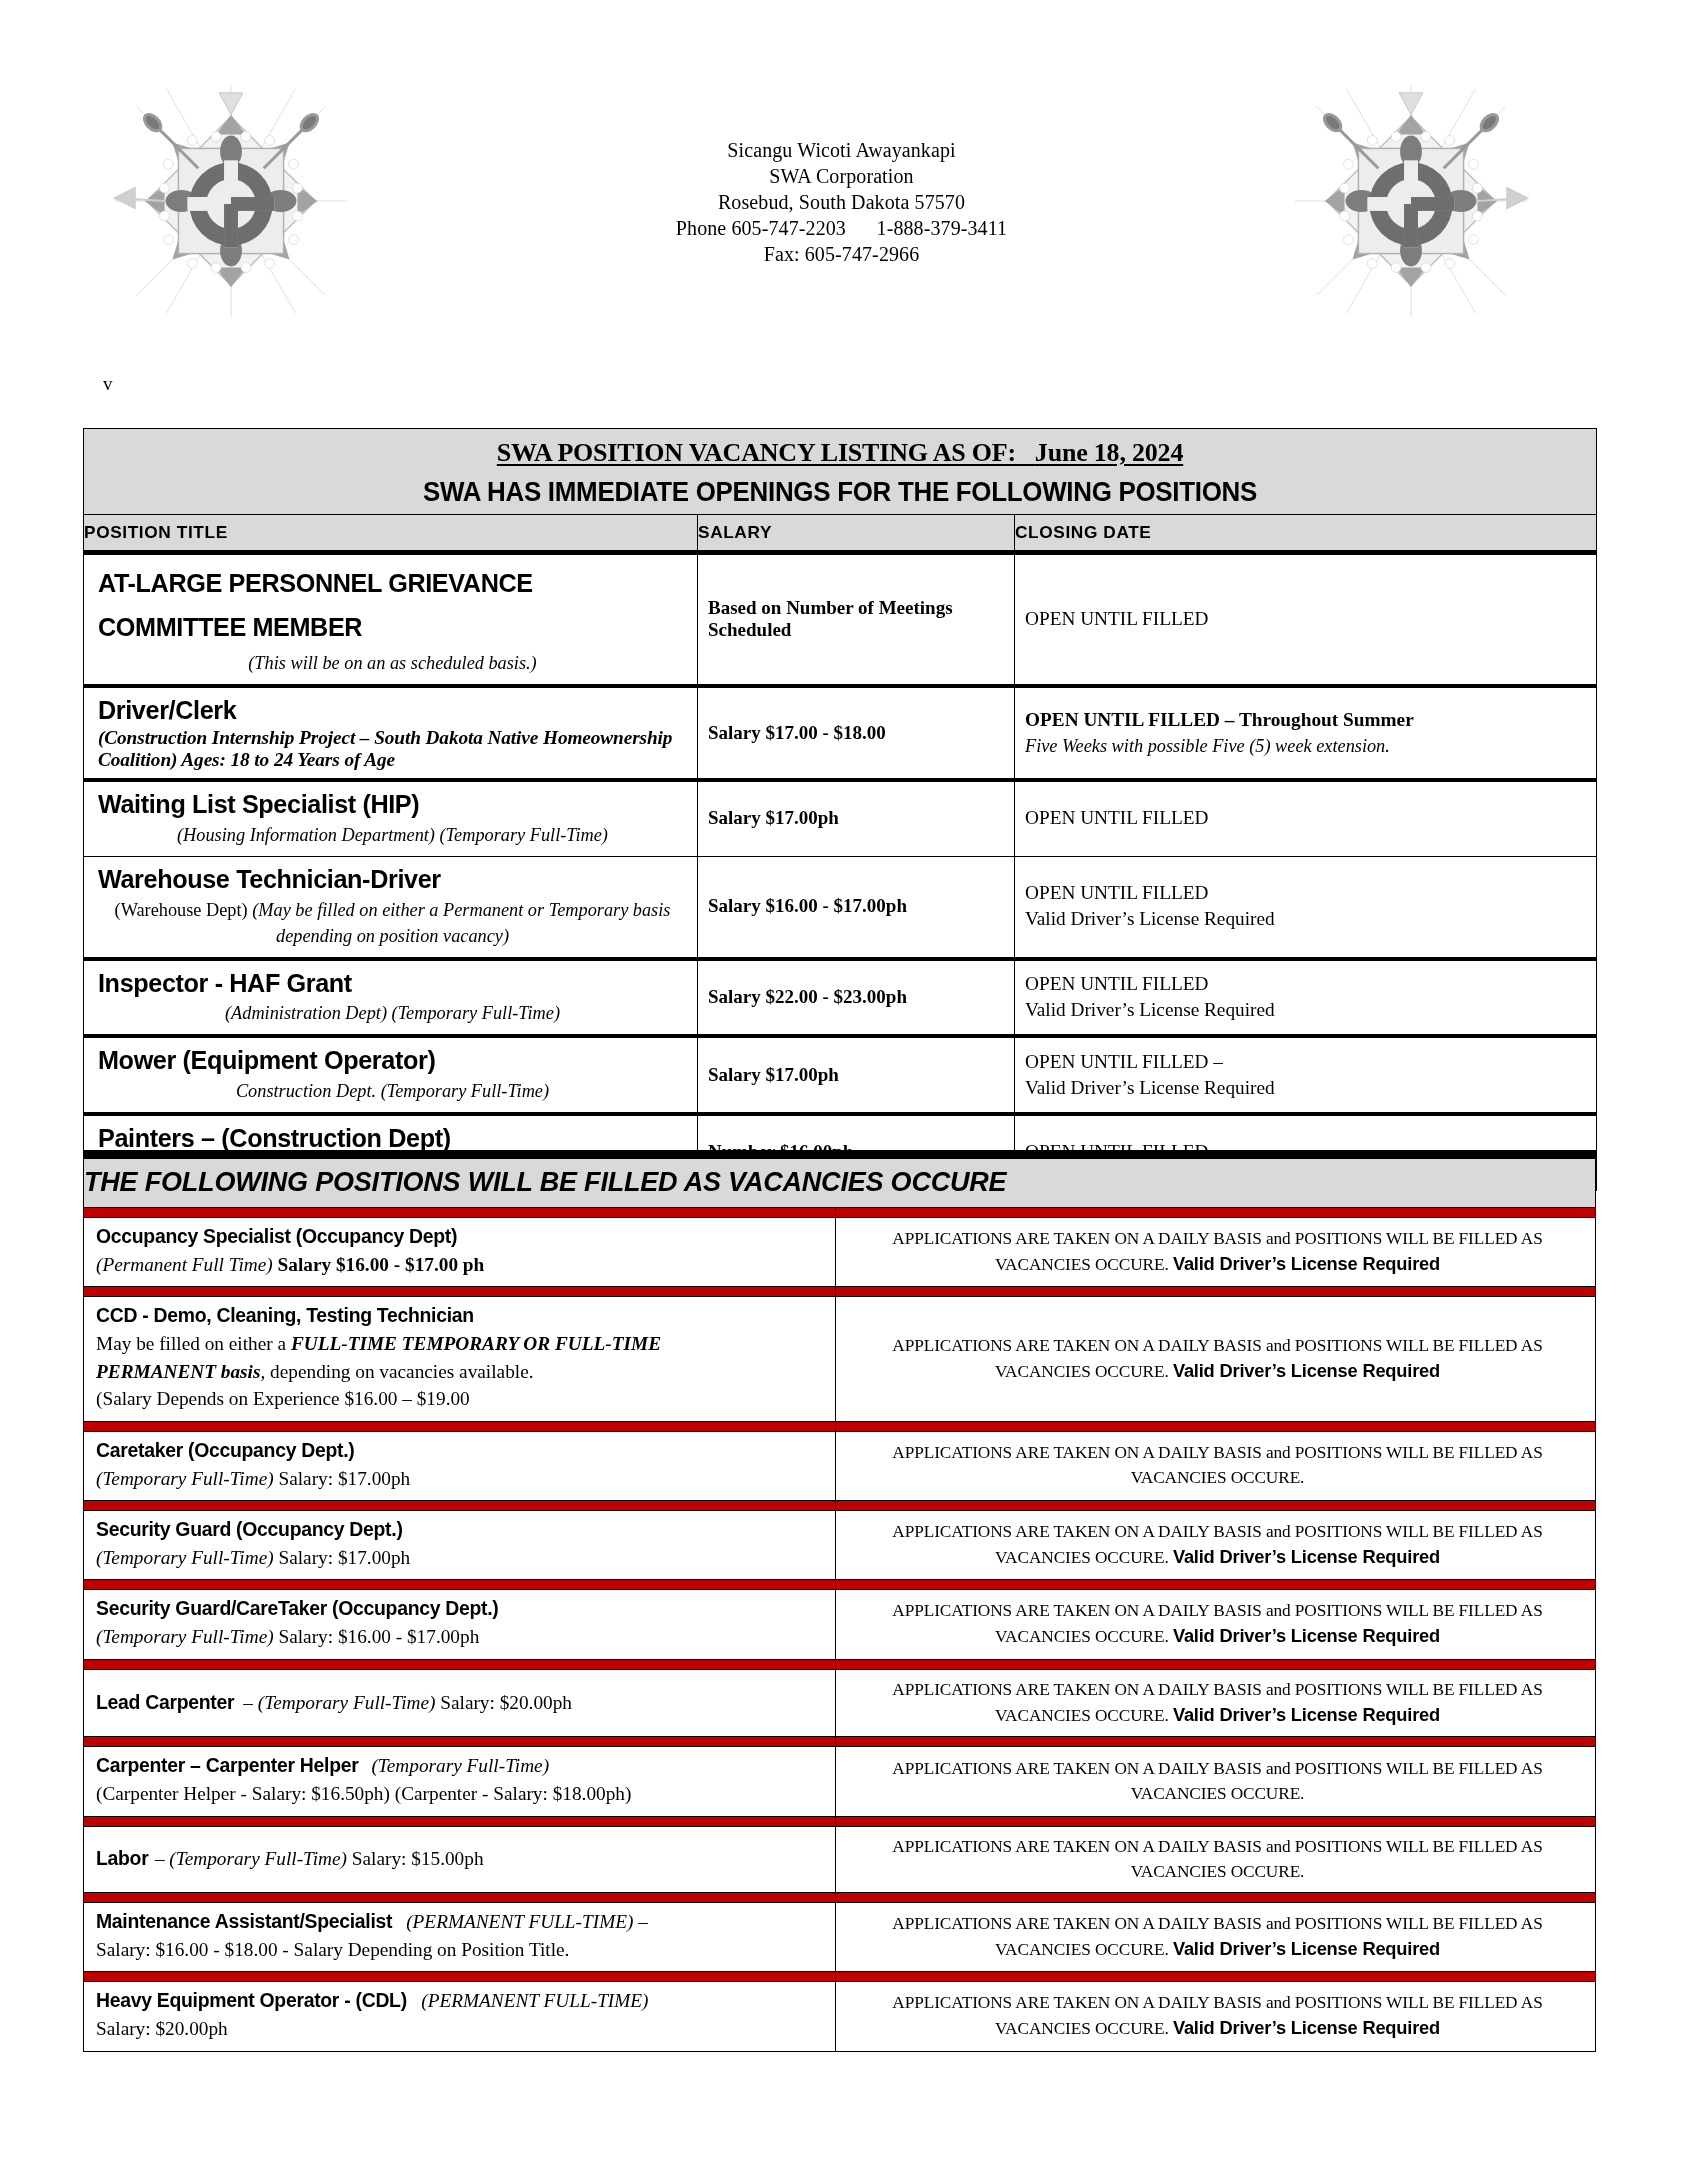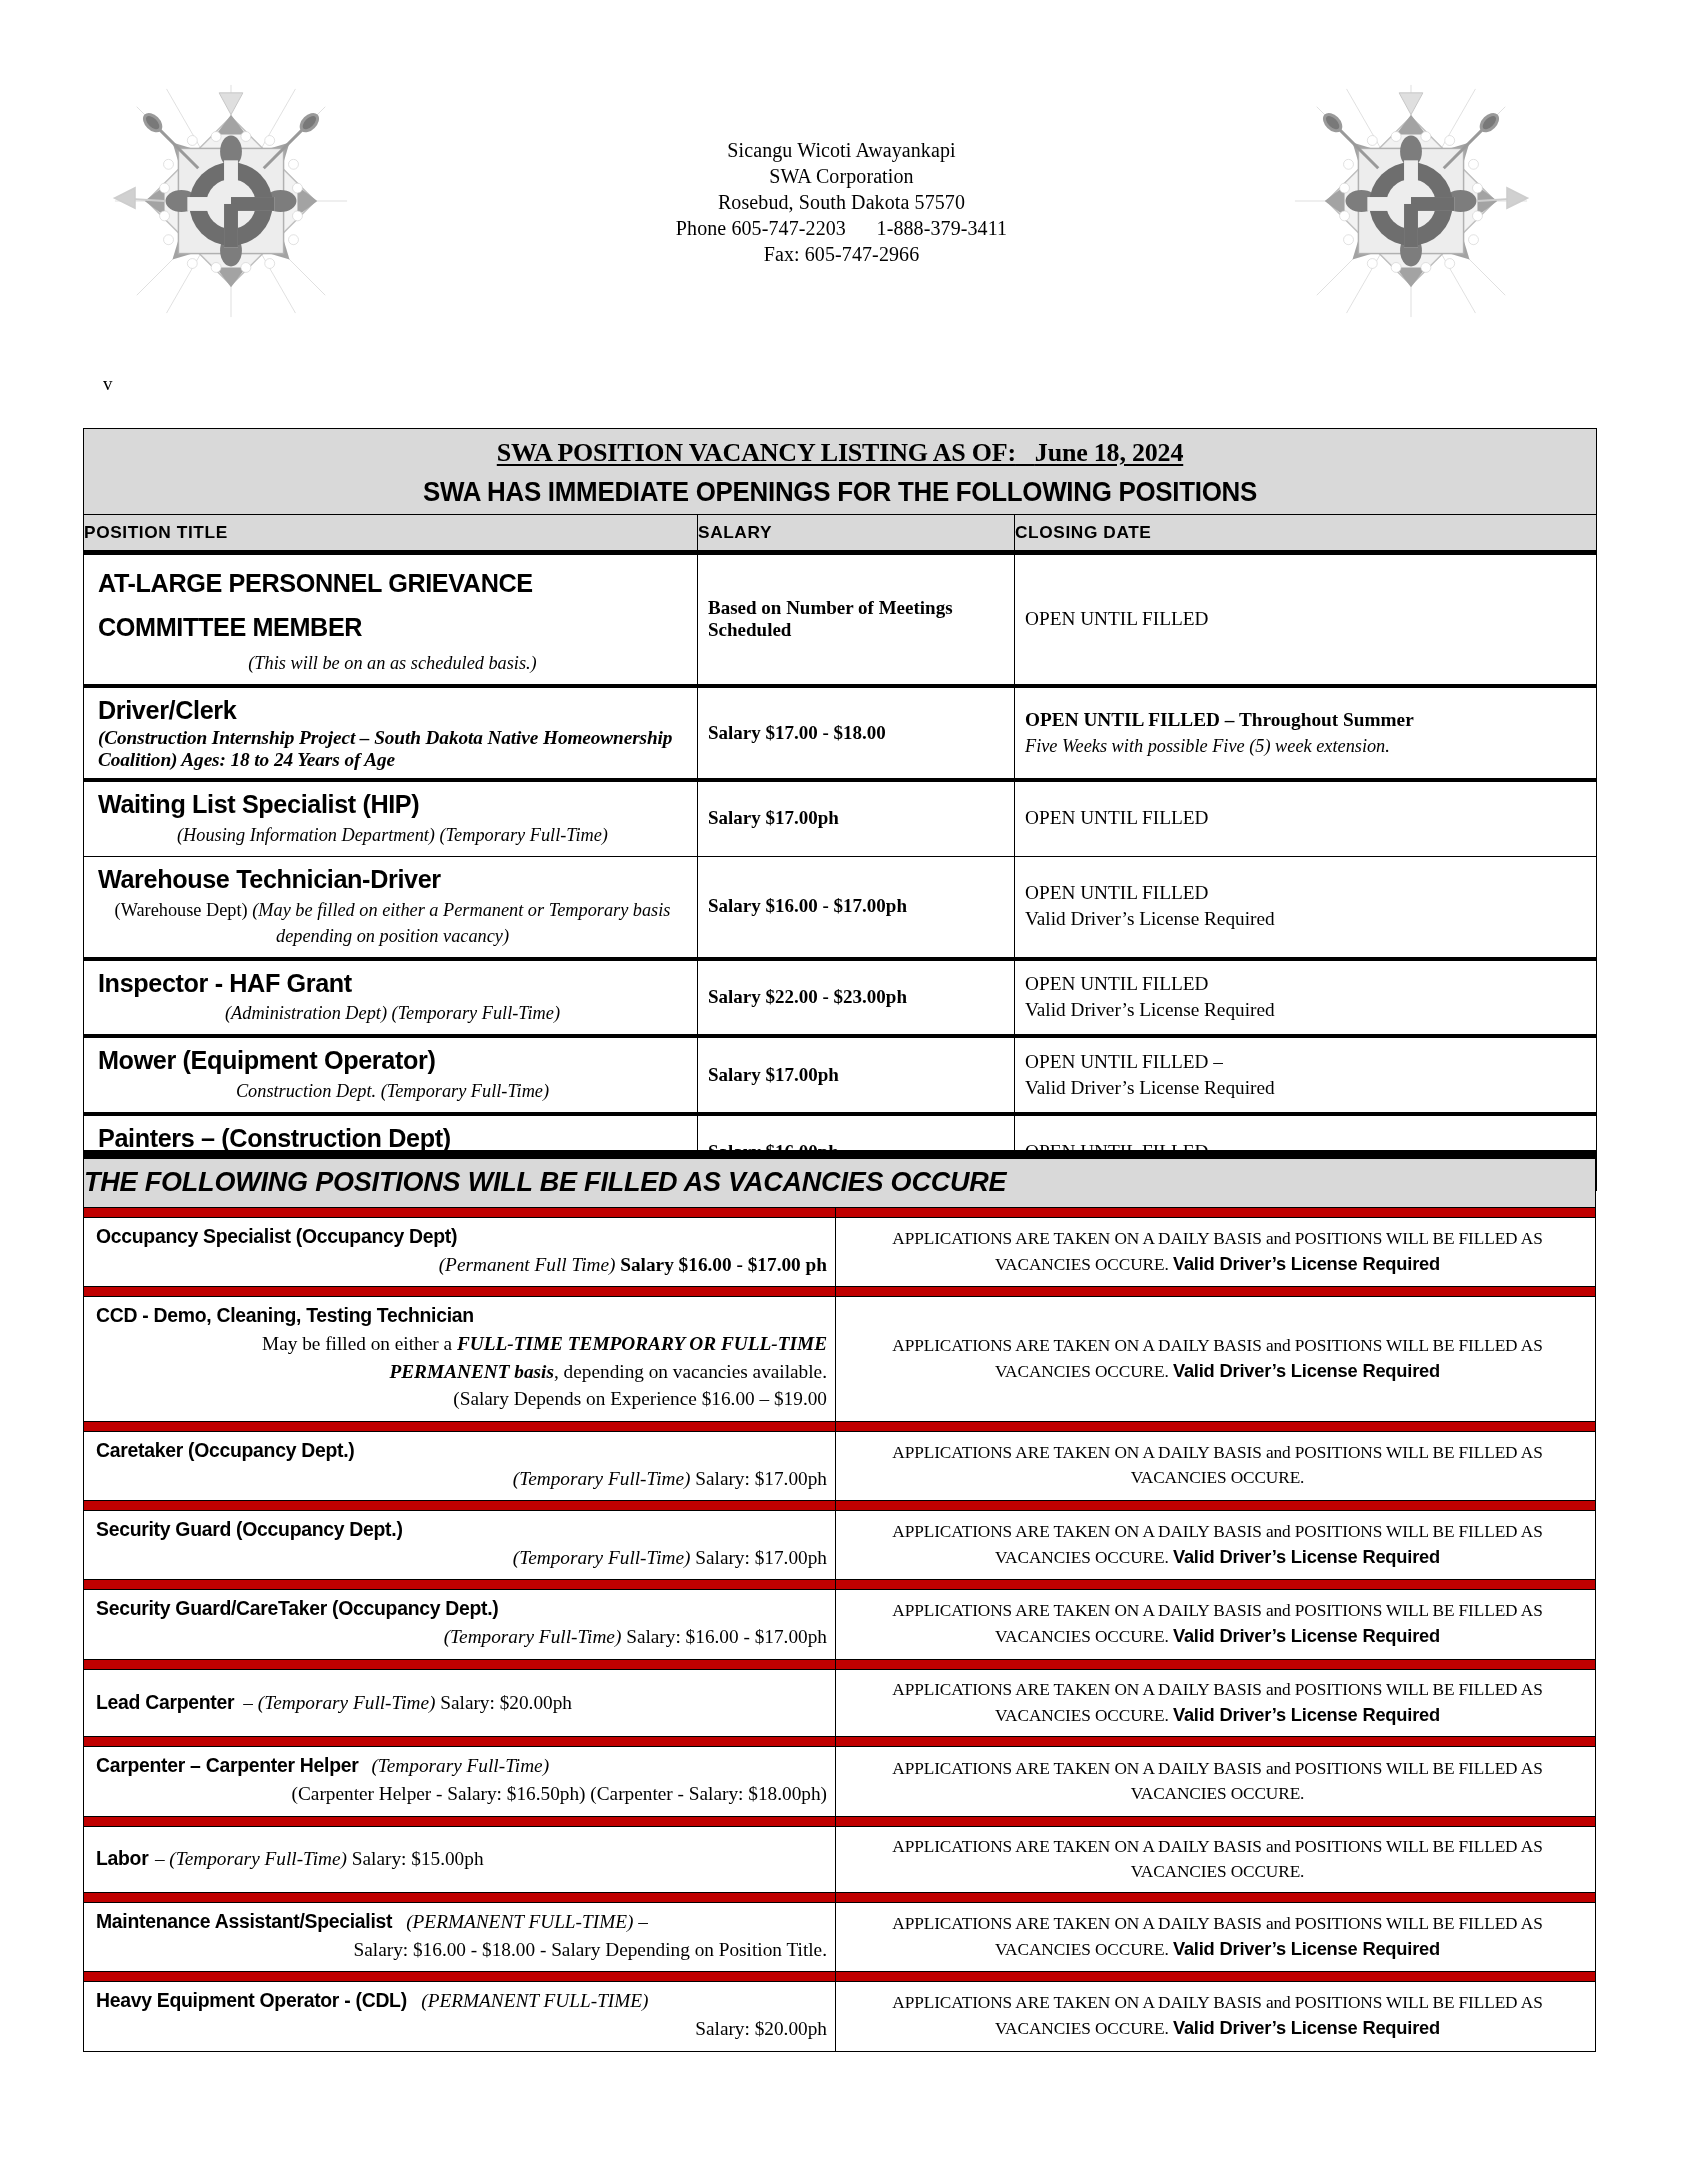--- a/index.html
+++ b/index.html
@@ -198,21 +198,20 @@
     transform: scaleX(0.97);
     transform-origin: left center;
     display: inline-block;
   }
   .s-detail {
     font-family: "Liberation Serif", serif;
     font-size: 19.3px;
     line-height: 1.42;
     display: block;
     margin-top: 3px;
-    text-align: right;
   }
   .s-detail .ital { font-style: italic; }
   .s-detail .italcaps { font-style: italic; font-weight: bold; }
   .s-detail .bld { font-weight: bold; }
   .s-note {
     font-family: "Liberation Serif", serif;
     font-style: italic;
     font-size: 19.3px;
   }
   .s-apps {
@@ -494,21 +493,21 @@
           <span>OPEN UNTIL FILLED –</span><br>
           <span>Valid Driver’s License Required</span>
         </td>
       </tr>
 
       <tr class="prow thickdiv">
         <td class="c-title">
           <span class="job-title">Painters – (Construction Dept)</span>
           <span class="job-sub">(Temporary Full-Time)</span>
         </td>
-        <td class="c-salary">Salary $16.00ph</td>
+        <td class="c-salary">Number $16.00ph</td>
         <td class="c-close">
           <span>OPEN UNTIL FILLED</span>
         </td>
       </tr>
     </tbody>
   </table>
 
   <table class="tbl" id="table-second">
     <colgroup>
       <col style="width:752px">

